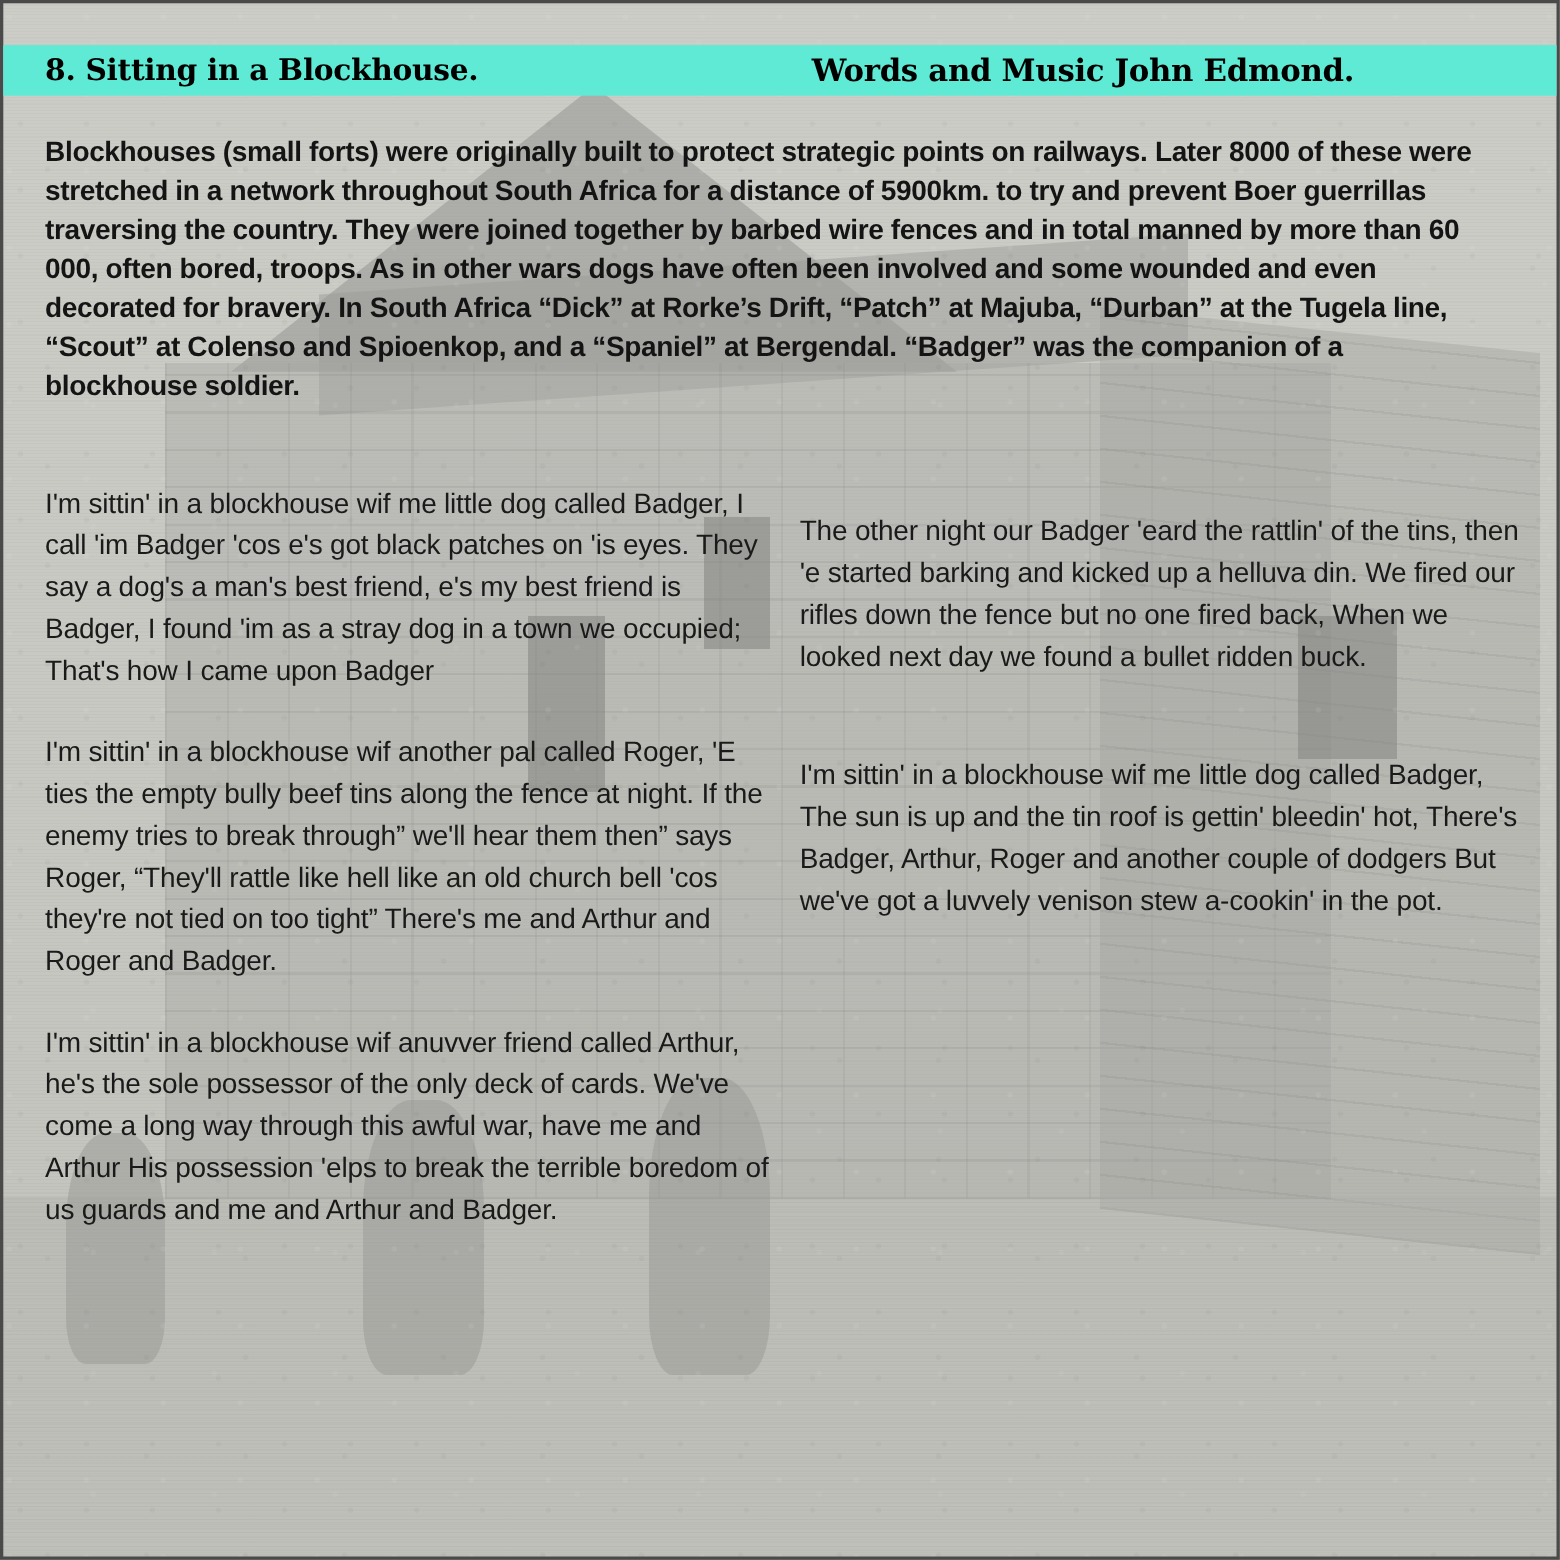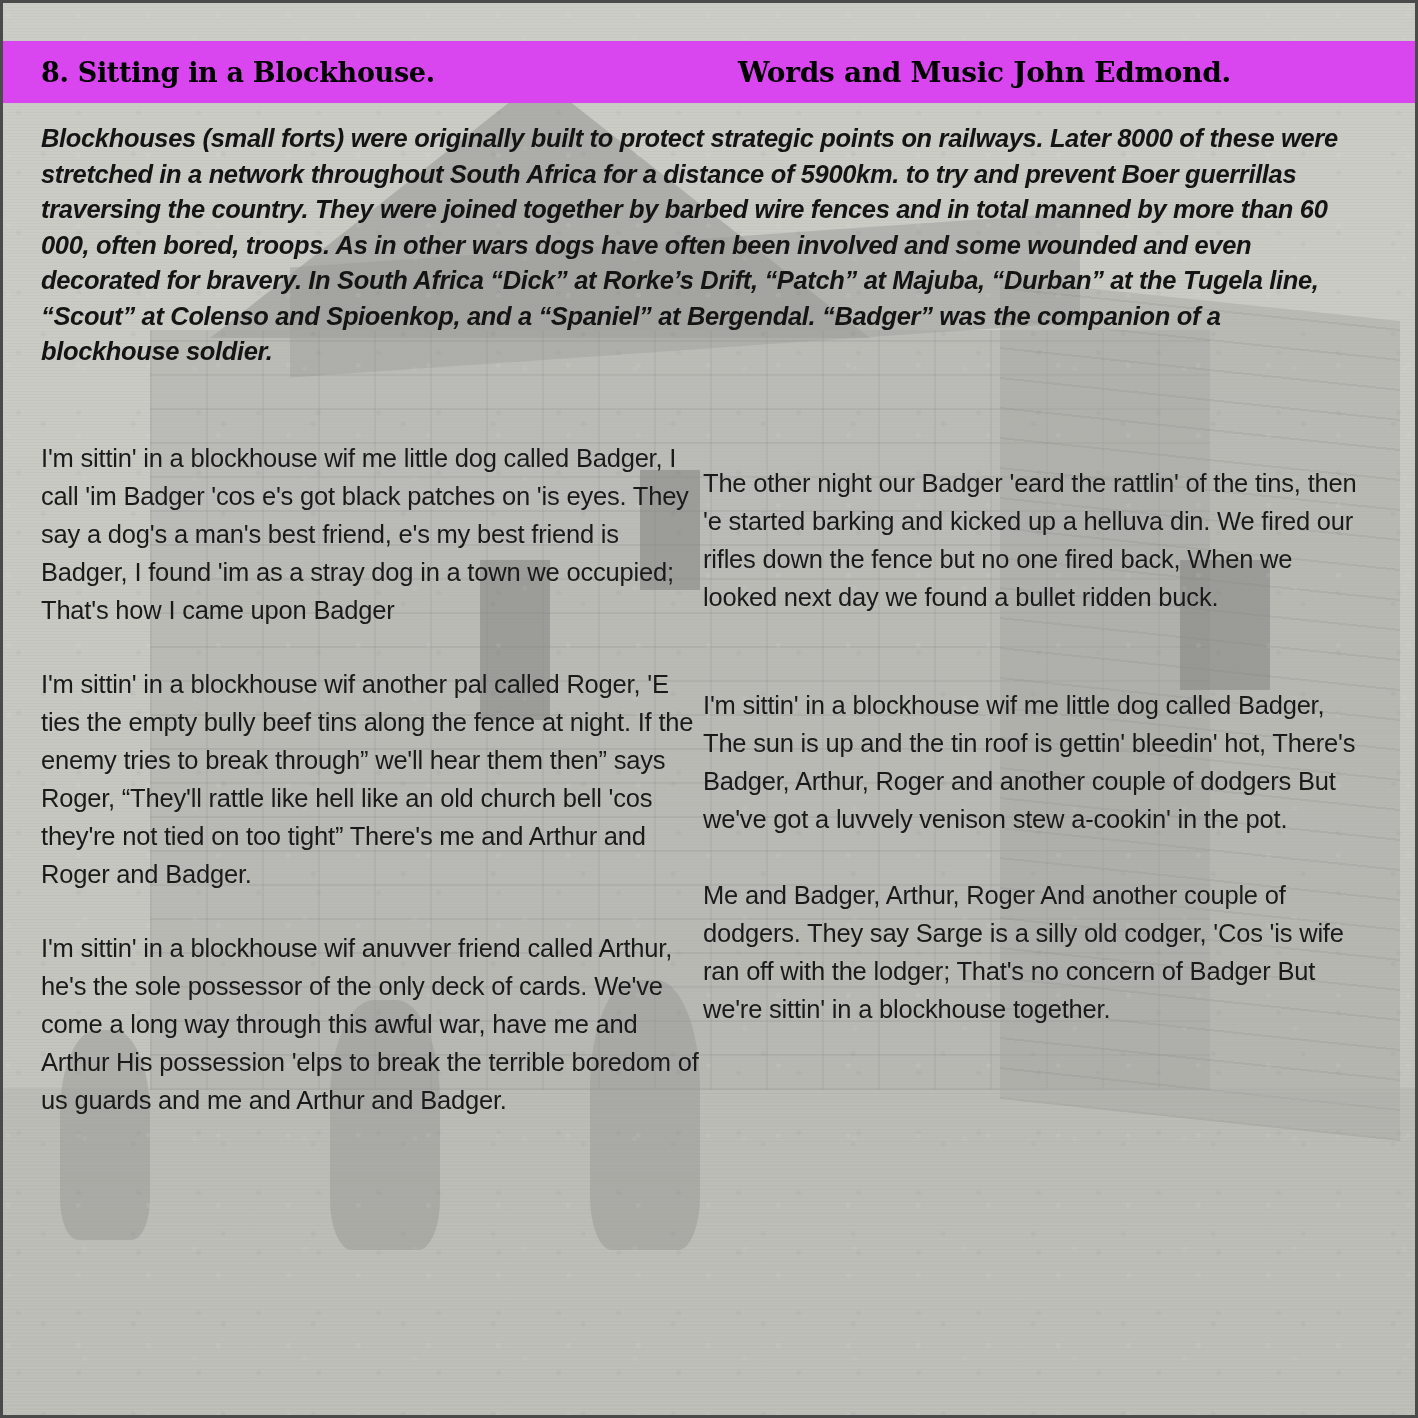--- a/index.html
+++ b/index.html
@@ -114,22 +114,22 @@
     height: 1418px;
     box-sizing: border-box;
     border: 3px solid #4a4a4a;
   }
 
   .titlebar {
     position: absolute;
     left: 0;
     top: 38px;
     width: 100%;
-    height: 62px;
-    background: #d946ef;
+    height: 46px;
+    background: #5eead4;
     display: flex;
     align-items: center;
   }
   .titlebar .t-left {
     position: absolute;
     left: 38px;
     color: #000;
     font-family: "DejaVu Serif", serif;
     font-weight: bold;
     font-size: 27px;
@@ -148,29 +148,29 @@
   .intro {
     position: absolute;
     left: 38px;
     top: 118px;
     width: 1320px;
     font-size: 25.5px;
     font-weight: bold;
     line-height: 35.5px;
     color: #141414;
     letter-spacing: -0.35px;
-    font-style: italic;
   }
 
   .lyrics {
     position: absolute;
     left: 38px;
     top: 436px;
     width: 1348px;
     display: flex;
+    gap: 24px;
   }
   .col {
     width: 662px;
   }
   .verse {
     font-size: 25.5px;
     line-height: 38px;
     color: #1a1a1a;
     letter-spacing: -0.2px;
     margin-bottom: 36px;
@@ -219,22 +219,16 @@
       <div class="verse">I'm sittin' in a blockhouse wif anuvver friend called Arthur, he's the sole possessor of the only deck of cards. We've come a long way through this awful war, have me and Arthur His possession 'elps to break the terrible boredom of us guards and me and Arthur and Badger.</div>
     </div>
     <div class="col col-right">
       <div class="verse">The other night our Badger 'eard the rattlin' of the tins, then 'e started barking and kicked up a helluva din.
 We fired our rifles down the fence but no one fired back,
 When we looked next day we found a bullet ridden buck.</div>
       <div class="verse">I'm sittin' in a blockhouse wif me little dog called Badger,
 The sun is up and the tin roof is gettin' bleedin' hot,
 There's Badger, Arthur, Roger and another couple of dodgers
 But we've got a luvvely venison stew a-cookin' in the pot.</div>
-      <div class="verse">Me and Badger, Arthur, Roger
-And another couple of dodgers.
-They say Sarge is a silly old codger,
-'Cos 'is wife ran off with the lodger;
-That's no concern of Badger
-But we're sittin' in a blockhouse together.</div>
     </div>
   </div>
 
 </div>
 
 </body></html>

